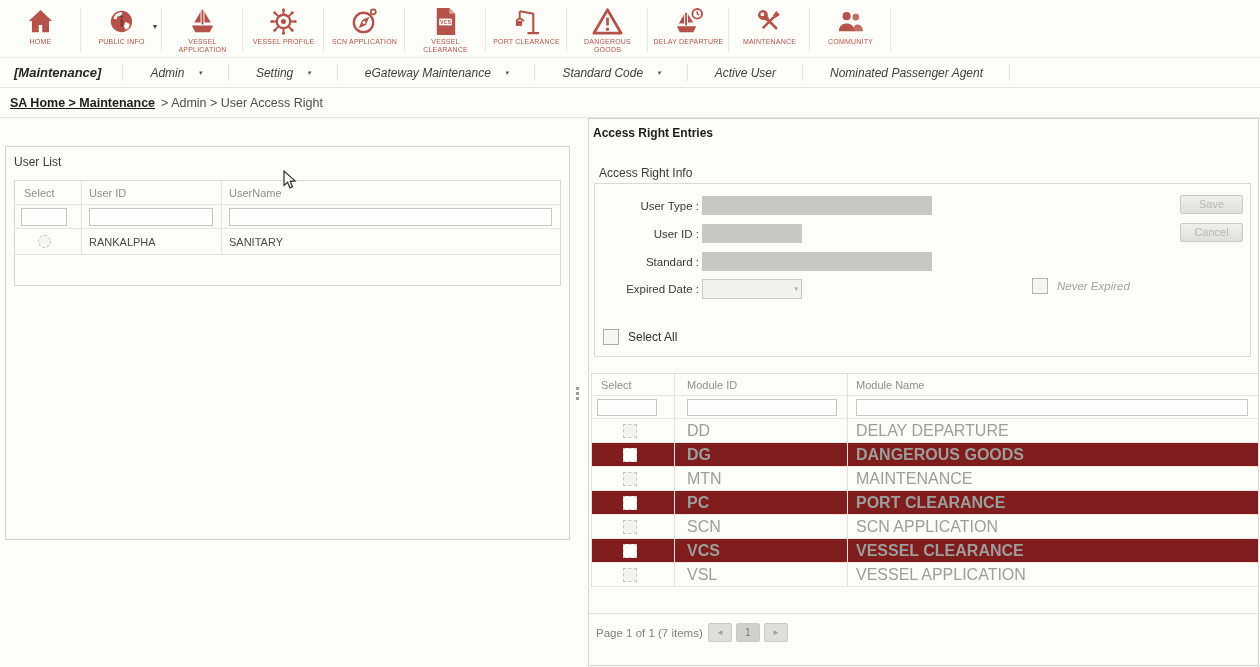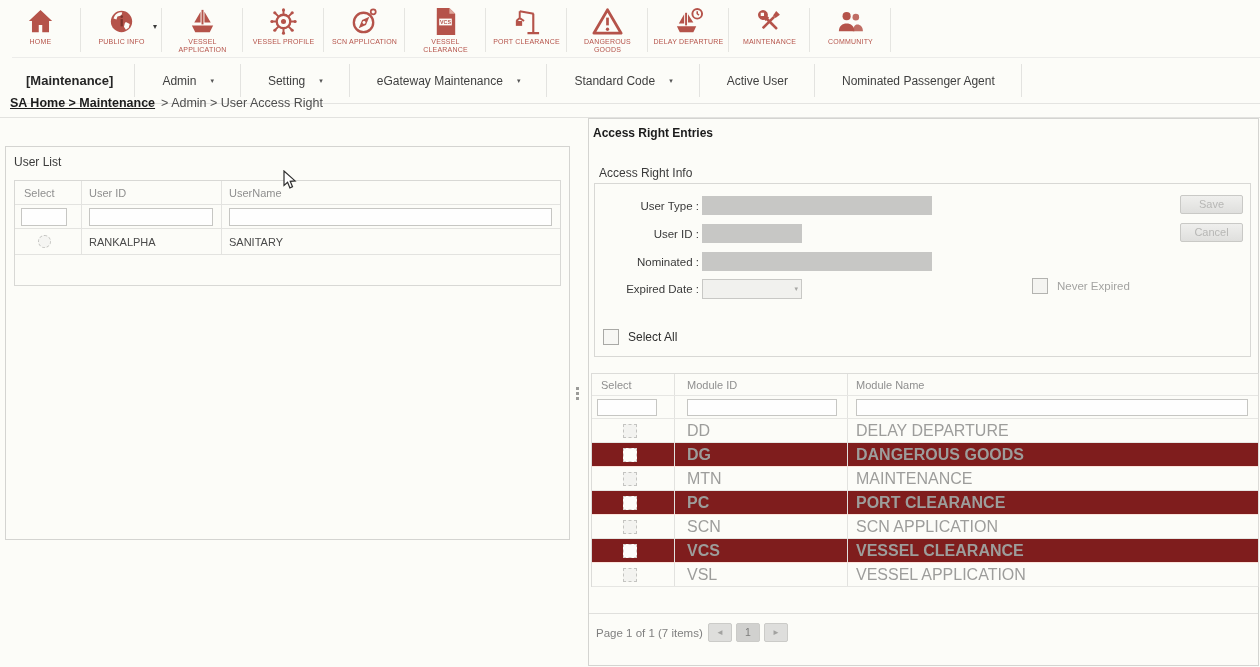--- a/index.html
+++ b/index.html
@@ -10,21 +10,21 @@
     font-family:"Liberation Sans", sans-serif; color:#3f3f3f;
   }
   
   .icon-bar { position:absolute; top:0; left:0; right:0; height:57px; display:flex; }
   .icon-item { width:81px; position:relative; display:flex; flex-direction:column; align-items:center; padding-top:6px; cursor:pointer; }
   .icon-item::after { content:""; position:absolute; right:0; top:8px; bottom:5px; width:1px; background:#e5e5e1; }
   .icon-item svg { width:31px; height:31px; display:block; }
   .icon-label { font-size:7px; line-height:1.12; color:#b5534a; text-align:center; margin-top:1px; width:74px; letter-spacing:.2px; }
   .top-caret { position:absolute; right:5px; top:22px; font-size:8px; color:#3a3a3a; }
   
-  .menu-bar { position:absolute; top:57px; left:12px; right:0; height:47px; border-top:1px solid #ececea; border-bottom:1px solid #e4e4e1; display:flex; align-items:center; }
+  .menu-bar { position:absolute; top:57px; left:0; right:0; height:31px; border-top:1px solid #ececea; border-bottom:1px solid #e4e4e1; display:flex; align-items:center;font-style:italic; }
   .menu-item { position:relative; display:flex; align-items:center; padding:0 27px; height:100%; font-size:12px; color:#3f3f3f; cursor:pointer; }
   .menu-item::after { content:""; position:absolute; right:0; top:6px; bottom:6px; width:1px; background:#e3e3e0; }
   .menu-item.root { font-weight:bold; font-size:13px; color:#262626; padding:0 22px 0 14px; }
   .menu-caret { font-size:7px; color:#555; margin-left:14px; }
   
   .breadcrumb { position:absolute; top:89px; left:0; right:0; height:29px; border-bottom:1px solid #e2e2df; display:flex; align-items:center; padding-left:10px; font-size:12.5px; }
   .bc-strong { font-weight:bold; color:#1d1d1d; text-decoration:underline; cursor:pointer; }
   .bc-rest { color:#4e4e4e; margin-left:6px; }
   
   .left-panel { position:absolute; left:5px; top:146px; width:565px; height:394px; border:1px solid #d4d4d1; }
@@ -49,21 +49,21 @@
   .ar-info-label { position:absolute; left:10px; top:47px; font-size:12px; color:#3b3b3b; }
   .group-box { position:absolute; left:5px; top:64px; width:657px; height:174px; border:1px solid #d8d8d5; }
   .frow { position:absolute; left:0; display:flex; align-items:center; }
   .flabel { width:104px; text-align:right; font-size:11.5px; color:#3a3a3a; }
   .input-gray { height:19px; background:#c7c7c5; margin-left:3px; }
   .w230 { width:230px; } .w100 { width:100px; }
   .combo-disabled { position:relative; width:100px; height:20px; margin-left:3px; background:#f1f1ee; border:1px solid #c8c8c5; }
   .combo-caret { position:absolute; right:3px; top:5px; font-size:7px; color:#a8a8a5; }
   .cb { width:16px; height:16px; border:1px solid #a9a9a6; background:#f7f7f4; display:inline-block; cursor:pointer; }
   .never-expired { position:absolute; left:437px; top:94px; display:flex; align-items:center; }
-  .never-expired span.lbl { margin-left:9px; font-size:11.5px; color:#a3a3a1; }
+  .never-expired span.lbl { margin-left:9px; font-size:11.5px; color:#a3a3a1;font-style:italic; }
   .select-all { position:absolute; left:8px; top:145px; display:flex; align-items:center; }
   .select-all span.lbl { margin-left:9px; font-size:12px; color:#2f2f2f; }
   .btn-disabled { position:absolute; right:7px; width:63px; height:19px; background:linear-gradient(#efefed,#dfdfdd); border:1px solid #c9c9c6; border-radius:2px; color:#b7b7b5; font-size:11px; line-height:17px; text-align:center; cursor:default; }
   
   .module-table { position:absolute; left:2px; top:254px; width:668px; border:1px solid #dcdcd9; border-bottom:none; }
   .mrow { display:flex; align-items:center; border-bottom:1px solid #e6e6e3; }
   .m-head { height:22px; color:#8f8f8f; font-size:11px; }
   .m-filter { height:23px; }
   .m-data { height:24px; font-size:16px; color:#9d9d9b; }
   .m-data.pink { background:#7f1d1d; border-bottom-color:#fbe3db;font-weight:bold; }
@@ -297,21 +297,21 @@
     <div class="group-box">
       <div class="frow" style="top:40px;">
         <span class="flabel">User ID :</span>
         <span class="input-gray w100"></span>
       </div>
       <div class="frow" style="top:12px;">
         <span class="flabel">User Type :</span>
         <span class="input-gray w230"></span>
       </div>
       <div class="frow" style="top:68px;">
-        <span class="flabel">Nominated :</span>
+        <span class="flabel">Standard :</span>
         <span class="input-gray w230"></span>
       </div>
       <div class="frow" style="top:95px;">
         <span class="flabel">Expired Date :</span>
         <span class="combo-disabled">
           <span class="combo-caret">▾</span>
         </span>
       </div>
       <div class="never-expired">
         <span class="cb" style="border-color:#b3b3b0;background:#f4f4f1;"></span>

